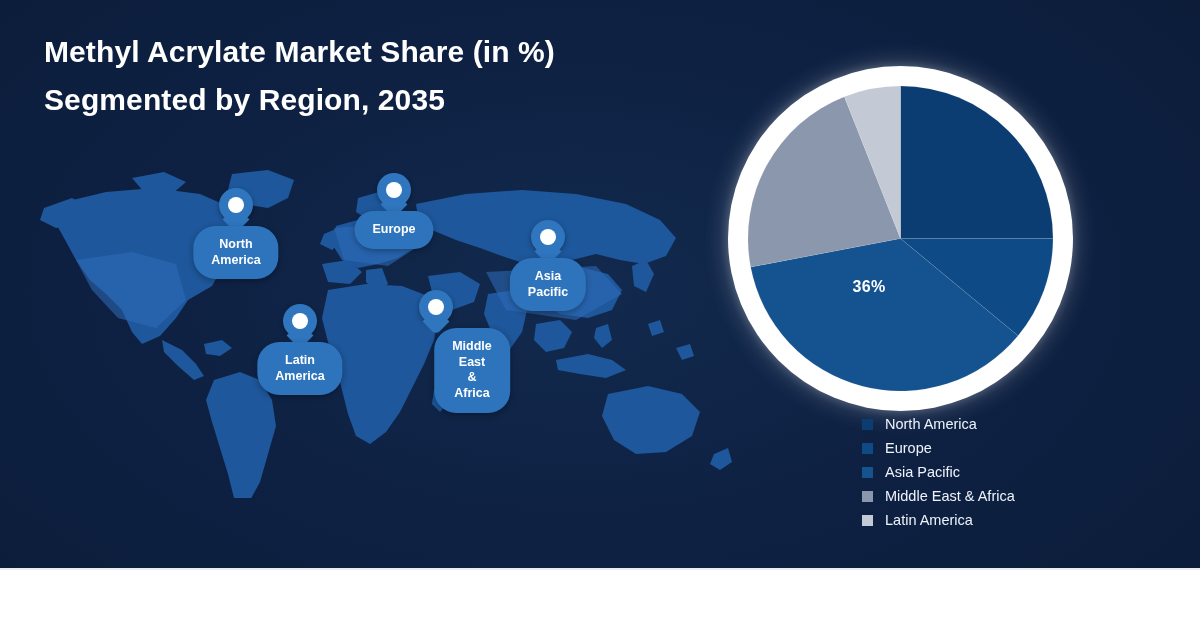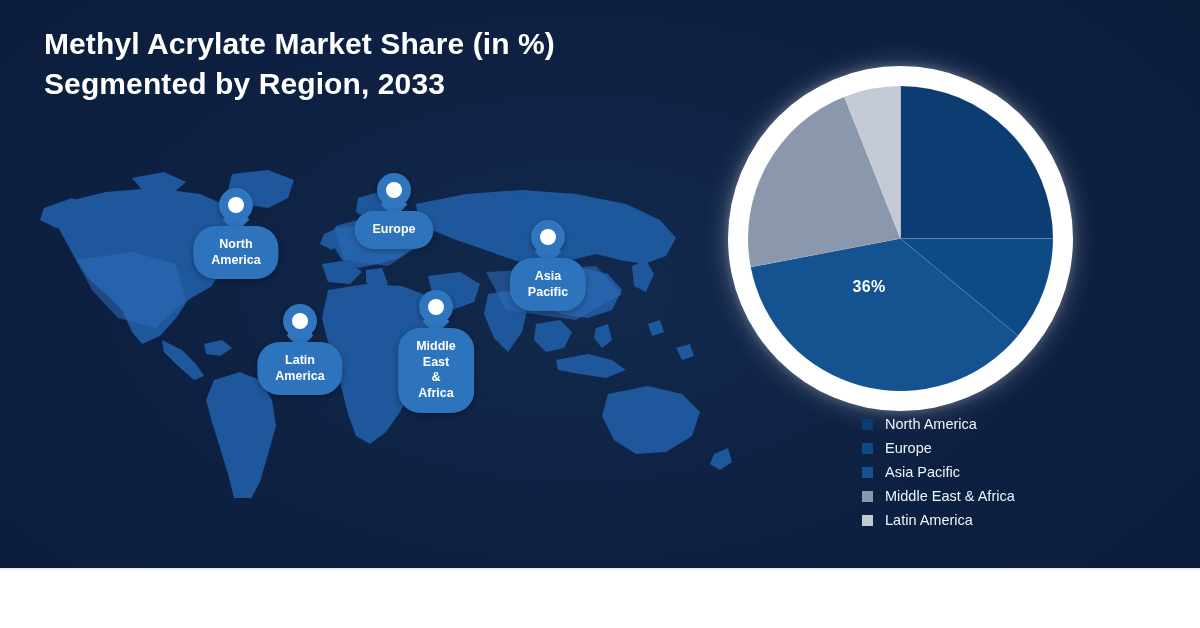--- a/index.html
+++ b/index.html
@@ -11,21 +11,21 @@
     position:relative;
   }
   #stage{position:absolute;left:0;top:0;width:1200px;height:628px;
          background:radial-gradient(ellipse 900px 520px at 48% 46%, #122a4e 0%, #0e2143 45%, #0c1c38 100%);
          overflow:hidden;}
 
   
   #title{position:absolute;left:44px;top:24px;width:640px;
          color:#ffffff;font-size:30px;font-weight:bold;line-height:1.33;
          letter-spacing:0.1px;}
-  #title .l{display:block;}
+  #title .l{display:block;margin-top:8px;}
 
   
   #map-wrap{position:absolute;left:36px;top:168px;width:710px;height:330px;}
   #map-svg{position:absolute;left:0;top:0;width:710px;height:330px;}
 
   
   .pin{position:absolute;}
   .pin-drop{position:absolute;left:50%;top:0;transform:translateX(-50%);
             width:34px;height:44px;}
   .pin-drop .teardrop{
@@ -68,21 +68,21 @@
   #footer-rule{position:absolute;left:0;top:568px;width:1200px;height:2px;background:#ffffff;opacity:.92;}
   #footer{position:absolute;left:0;top:570px;width:1200px;height:58px;background:#ffffff;}
 </style>
 </head>
 <body>
 
 <div id="stage">
 
   <div id="title">
     <span class="l">Methyl Acrylate Market Share (in %)</span>
-    <span class="l">Segmented by Region, 2033</span>
+    <span class="l">Segmented by Region, 2035</span>
   </div>
 
   <div id="map-wrap">
     <svg id="map-svg" viewBox="0 0 710 330">
       <g fill="#1f5aa0" opacity="0.95">
 
         <path d="M196 6 L232 2 L258 12 L252 30 L232 40 L208 36 L192 22 Z"></path>
 
         <path d="M20 36 L70 24 L118 20 L164 26 L196 40 L206 60 L196 78 L176 86
                  L186 100 L176 118 L152 132 L140 150 L124 168 L106 176 L96 164
@@ -184,21 +184,21 @@
       </div>
       <div class="pin-label" style="top:38px;">Latin America</div>
     </div>
 
     <div class="pin" style="left:364px;top:122px;width:72px;">
       <div class="pin-drop">
         <div class="teardrop"></div>
           <div class="tail"></div>
           <div class="dot"></div>
       </div>
-      <div class="pin-label" style="top:38px;">Middle East
+      <div class="pin-label" style="top:38px;margin-left:36px;">Middle East
 &amp; Africa</div>
     </div>
   </div>
 
   <div id="pie-wrap">
     <div id="pie-ring"></div>
     <svg id="pie-svg" viewBox="0 0 305 305">
       <g id="pie-slices">
           <path d="M 152.5 152.5 L 152.5 0 A 152.5 152.5 0 0 1 305 152.5 Z" fill="#0b3c72" stroke="rgba(255,255,255,0.10)" stroke-width="0.8"></path>
           <path d="M 152.5 152.5 L 305 152.5 A 152.5 152.5 0 0 1 270.0032695233079 249.70715843667517 Z" fill="#0e4a85" stroke="rgba(255,255,255,0.10)" stroke-width="0.8"></path>

